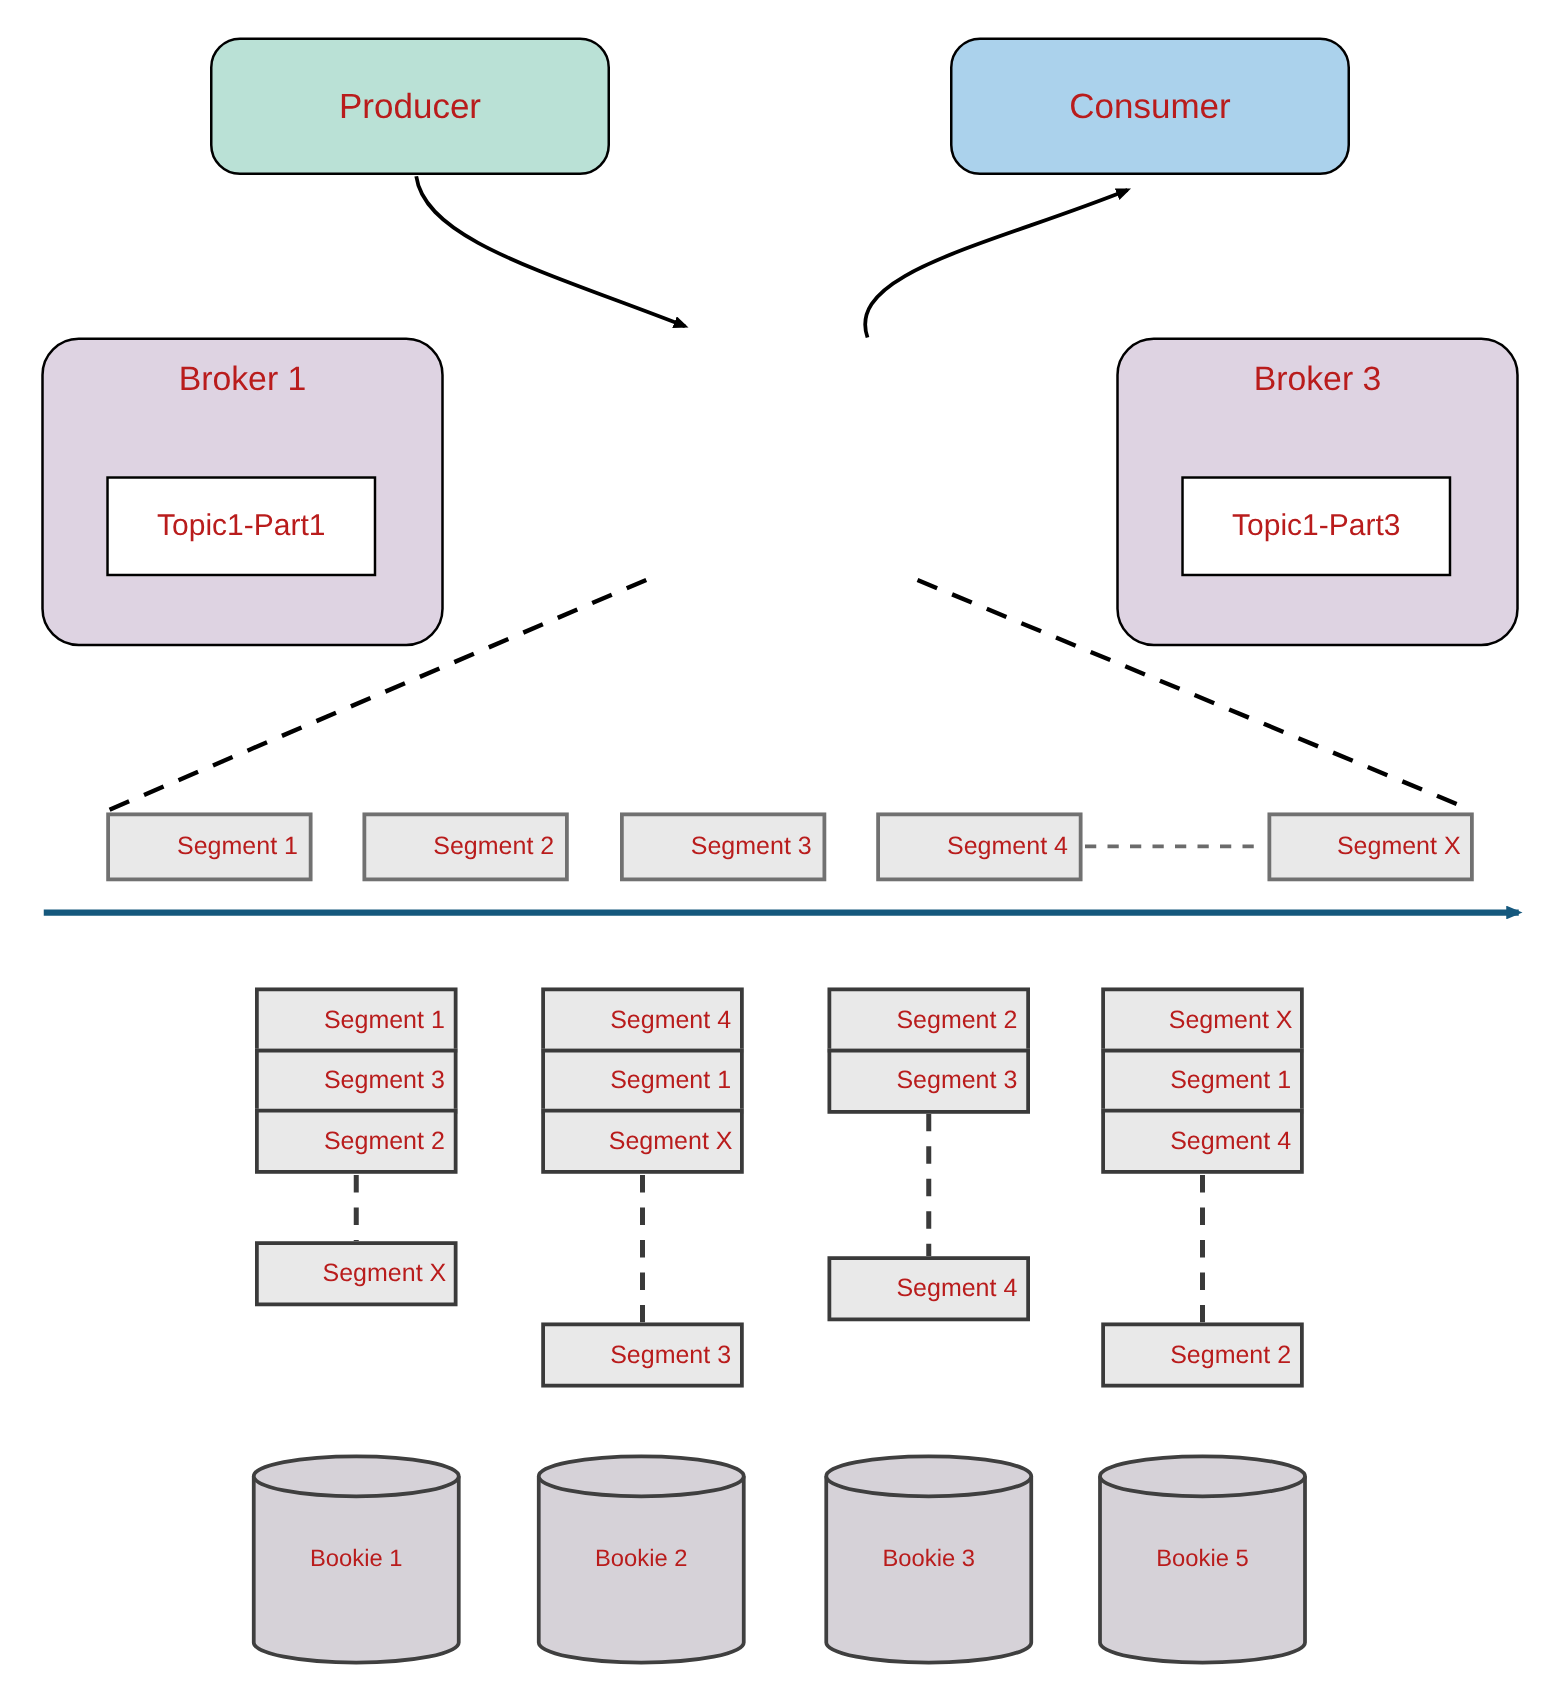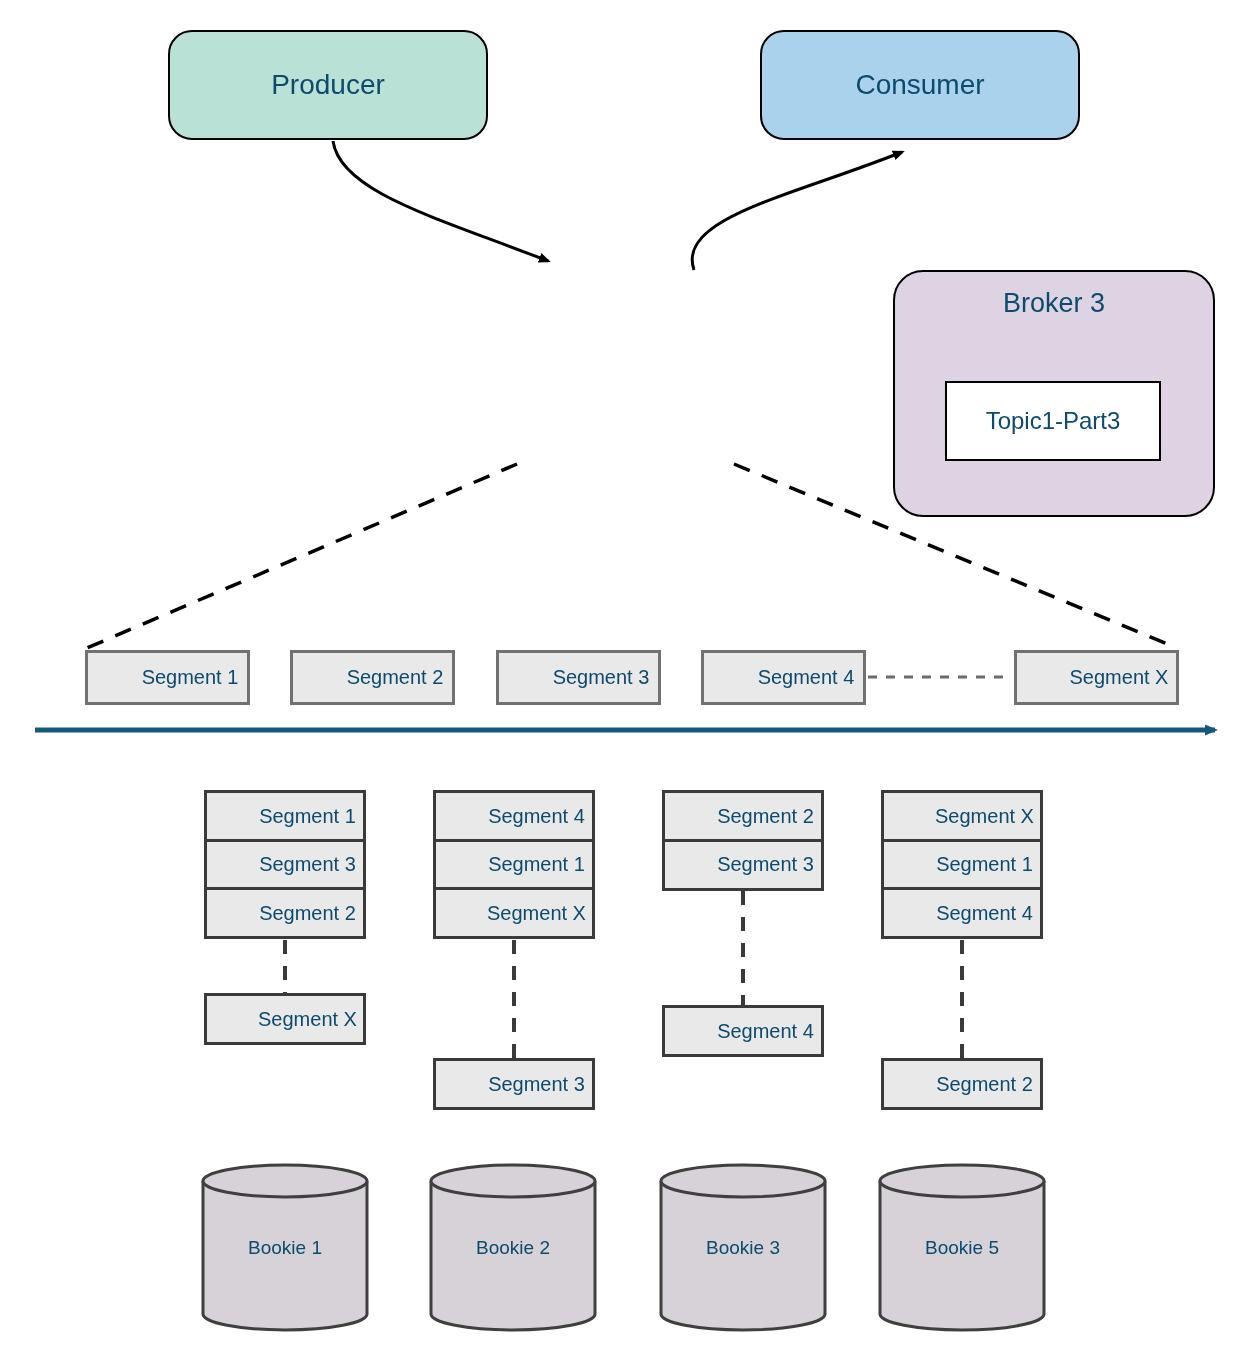--- a/index.html
+++ b/index.html
@@ -1,21 +1,21 @@
 <!DOCTYPE html>
 <html style="--producer_fill: #bae1d6; --consumer_fill: #abd2ec; --broker_fill: #ded3e2; --bookie_fill: #d6d2d8; --segment_fill: #e9e9e9; --timeline_color: #15587d;"><head>
 <meta charset="utf-8">
 <style>
   html,body{margin:0;padding:0;background:#ffffff;}
   #canvas{
     position:relative;
     width:1247px;height:1334px;
     background:#ffffff;
     font-family:"Liberation Sans","DejaVu Sans",sans-serif;
-    color:#0c4a6e;
+    color:#b91c1c;
     overflow:hidden;
   }
   #wires{position:absolute;left:0;top:0;width:1247px;height:1358px;}
   .box{position:absolute;box-sizing:border-box;display:flex;align-items:center;justify-content:center;text-align:center;}
   .endpoint{
     width:320px;height:110px;
     border:2.5px solid #000;border-radius:24px;
     font-size:28px;
   }
   .producer{left:168px;top:30px;background:var(--producer_fill,#bae1d6);}
@@ -116,20 +116,24 @@
     </g>
   </svg>
 
   <div class="box endpoint producer">
     <span>Producer</span>
   </div>
   <div class="box endpoint consumer">
     <span>Consumer</span>
   </div>
 
+  <div class="box broker broker1">
+    <div class="broker-title">Broker 1</div>
+    <div class="topic">Topic1-Part1</div>
+  </div>
   <div class="box broker broker3">
     <div class="broker-title">Broker 3</div>
     <div class="topic">Topic1-Part3</div>
   </div>
 
   <div class="box seg seg-row" style="left:85px;">Segment 1</div>
   <div class="box seg seg-row" style="left:290px;">Segment 2</div>
   <div class="box seg seg-row" style="left:496px;">Segment 3</div>
   <div class="box seg seg-row" style="left:701px;">Segment 4</div>
   <div class="box seg seg-row" style="left:1014px;">Segment X</div>

